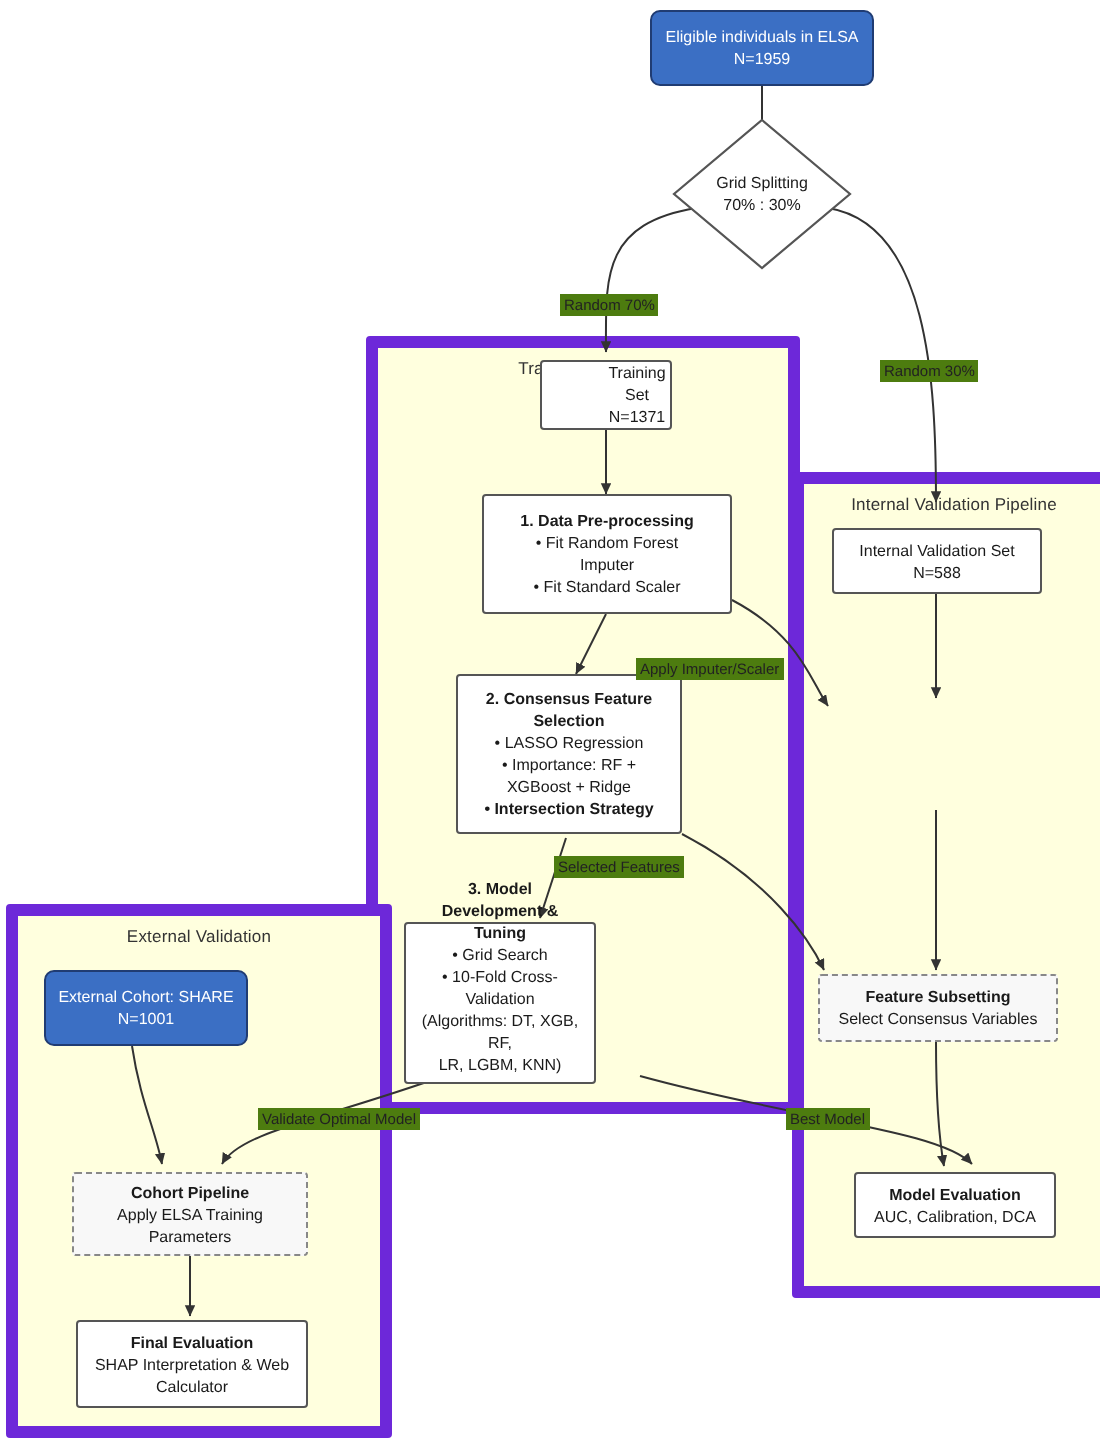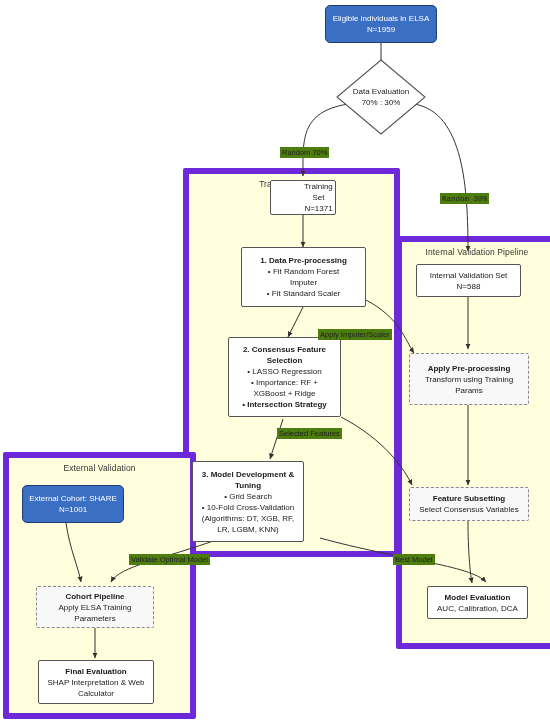--- a/index.html
+++ b/index.html
@@ -173,21 +173,21 @@
   <div class="node primary" style="left:325px; top:5px; width:112px; height:38px;">
     <div class="ttl">Eligible individuals in ELSA</div>
     <div class="ln">N=1959</div>
   </div>
 
   <div class="diamond-wrap" style="left:336px; top:59px; width:90px; height:76px;">
     <svg class="diamond-shape" viewBox="0 0 90 76" preserveAspectRatio="none">
       <polygon points="45,1 89,38 45,75 1,38" fill="#ffffff" stroke="#555555" stroke-width="1.1"></polygon>
     </svg>
     <div class="diamond-label">
-      <div>Data Evaluation</div>
+      <div>Grid Splitting</div>
       <div>70% : 30%</div>
     </div>
   </div>
 
   <div class="node" style="left:270px; top:180px; width:66px; height:35px;padding-left:36px;">
     <div class="ln">Training Set</div>
     <div class="ln">N=1371</div>
   </div>
 
   <div class="node" style="left:241px; top:247px; width:125px; height:60px;">
@@ -199,39 +199,34 @@
 
   <div class="node" style="left:228px; top:337px; width:113px; height:80px;">
     <div class="ttl">2. Consensus Feature</div>
     <div class="ttl">Selection</div>
     <div class="ln">• LASSO Regression</div>
     <div class="ln">• Importance: RF +</div>
     <div class="ln">XGBoost + Ridge</div>
     <div class="ttl">• Intersection Strategy</div>
   </div>
 
-  <div class="node" style="left:192px; top:461px; width:112px; height:81px;">
+  <div class="node" style="left:202px; top:461px; width:96px; height:81px;justify-content:flex-end;">
     <div class="ttl">3. Model Development &amp;</div>
     <div class="ttl">Tuning</div>
     <div class="ln">• Grid Search</div>
     <div class="ln">• 10-Fold Cross-Validation</div>
     <div class="ln">(Algorithms: DT, XGB, RF,</div>
     <div class="ln">LR, LGBM, KNN)</div>
   </div>
 
   <div class="node" style="left:416px; top:264px; width:105px; height:33px;">
     <div class="ln">Internal Validation Set</div>
     <div class="ln">N=588</div>
   </div>
 
-  <div class="node dashed" style="left:409px; top:353px; width:120px; height:52px;">
-    <div class="ttl">Apply Pre-processing</div>
-    <div class="ln">Transform using Training</div>
-    <div class="ln">Params</div>
-  </div>
 
   <div class="node dashed" style="left:409px; top:487px; width:120px; height:34px;">
     <div class="ttl">Feature Subsetting</div>
     <div class="ln">Select Consensus Variables</div>
   </div>
 
   <div class="node" style="left:427px; top:586px; width:101px; height:33px;">
     <div class="ttl">Model Evaluation</div>
     <div class="ln">AUC, Calibration, DCA</div>
   </div>
@@ -248,21 +243,21 @@
   </div>
 
   <div class="node" style="left:38px; top:660px; width:116px; height:44px;">
     <div class="ttl">Final Evaluation</div>
     <div class="ln">SHAP Interpretation &amp; Web</div>
     <div class="ln">Calculator</div>
   </div>
 
   <div class="edge-label" style="left:280px; top:147px;">Random 70%</div>
 
-  <div class="edge-label" style="left:440px; top:193px;font-family:Liberation Mono, monospace;">Random 30%</div>
+  <div class="edge-label" style="left:440px; top:180px;">Random 30%</div>
 
   <div class="edge-label" style="left:318px; top:329px;">Apply Imputer/Scaler</div>
 
   <div class="edge-label" style="left:277px; top:428px;">Selected Features</div>
 
   <div class="edge-label" style="left:129px; top:554px;">Validate Optimal Model</div>
 
   <div class="edge-label" style="left:393px; top:554px;">Best Model</div>
 
 </div>

